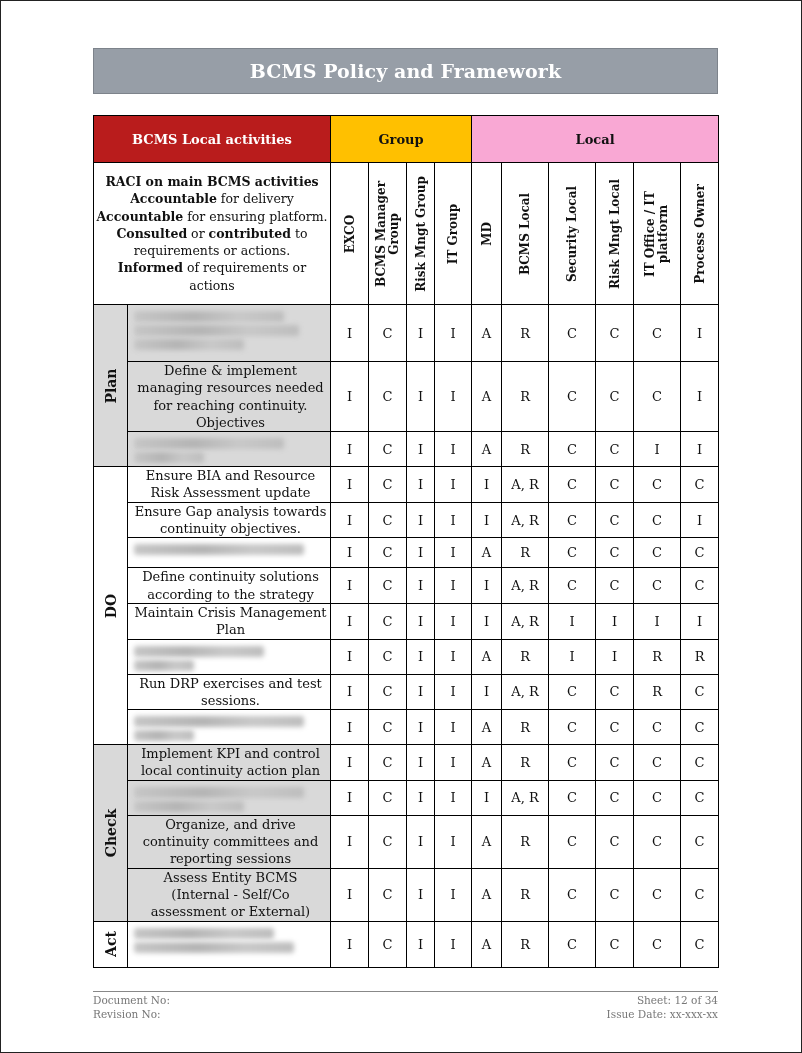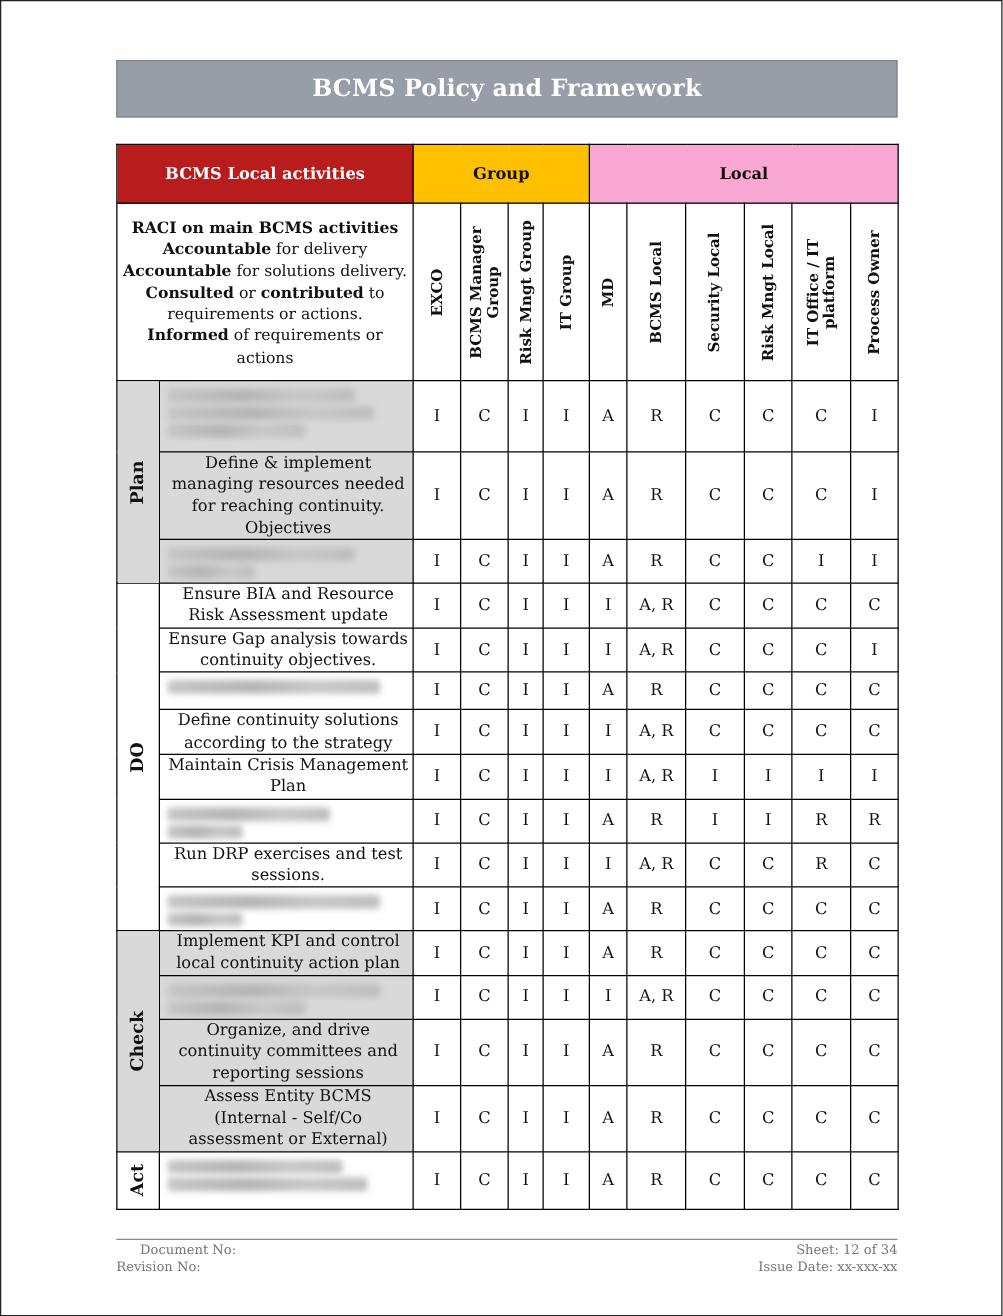--- a/index.html
+++ b/index.html
@@ -39,21 +39,21 @@
   .act.grey { background:#d9d9d9; }
   .blur {
     display:block; border-radius:3px; margin:3px 0;
     background:linear-gradient(90deg,#c5c5c5,#b4b4b4 40%,#c8c8c8 70%,#bdbdbd);
     filter:blur(2.5px); height:11px;
   }
   .blurbox { padding-top:3px; }
   .val { font-size:13px; }
   .footer { position:absolute; left:92px; width:625px; top:990px; border-top:1px solid #888; }
   .footer .row { display:flex; justify-content:space-between; font-size:10.5px; color:#777; line-height:14px; }
-  .footer .row:first-child { margin-top:1px;margin-left:19px; }
+  .footer .row:first-child { margin-top:1px; }
 </style>
 </head>
 <body>
 
 <div class="title-bar">BCMS Policy and Framework</div>
 
 <table class="raci">
   <colgroup>
     <col style="width:34px">
       <col style="width:203px">
@@ -71,21 +71,21 @@
   <tbody>
       <tr style="height:47px">
     <th colspan="2" class="h-activities">BCMS Local activities</th>
     <th colspan="4" class="h-group">Group</th>
     <th colspan="6" class="h-local">Local</th>
   </tr>
   <tr>
     <td colspan="2" class="legend-cell">
       <div><b>RACI on main BCMS activities</b></div>
       <div><b>Accountable</b><span> for delivery</span></div>
-      <div><b>Accountable</b><span> for solutions delivery.</span></div>
+      <div><b>Accountable</b><span> for ensuring platform.</span></div>
       <div><b>Consulted</b><span> or </span><b>contributed</b><span> to requirements or actions.</span></div>
       <div><b>Informed</b><span> of requirements or actions</span></div>
     </td>
     <td class="vhead">
           <div class="vtext">EXCO</div>
         </td>
     <td class="vhead">
           <div class="vtext">
             <div>BCMS Manager</div>
             <div>Group</div>

